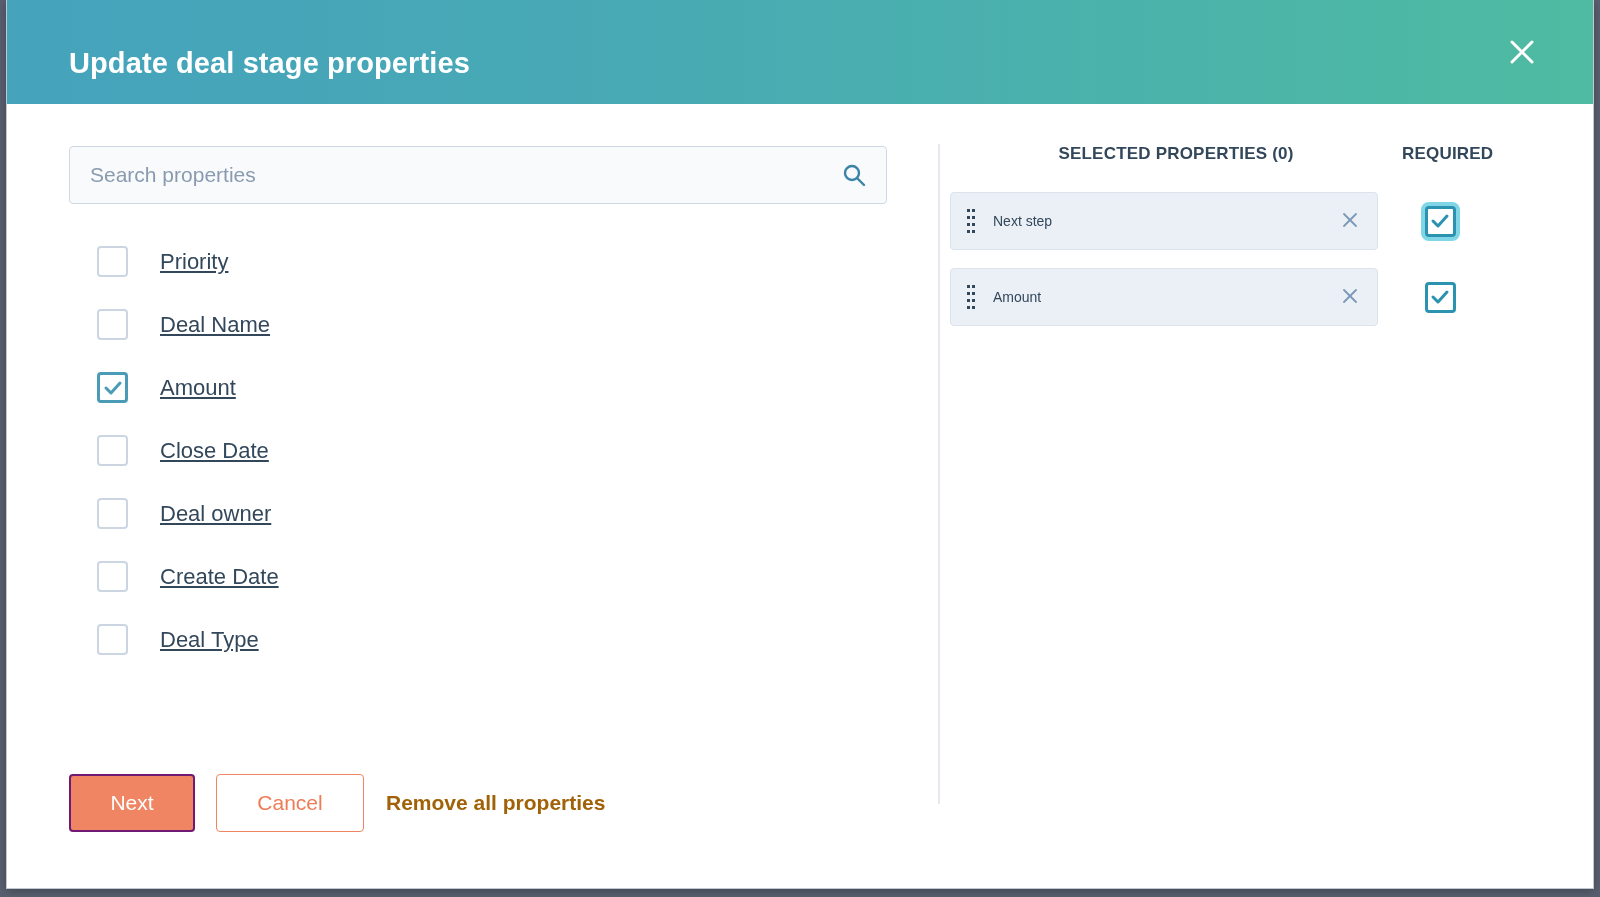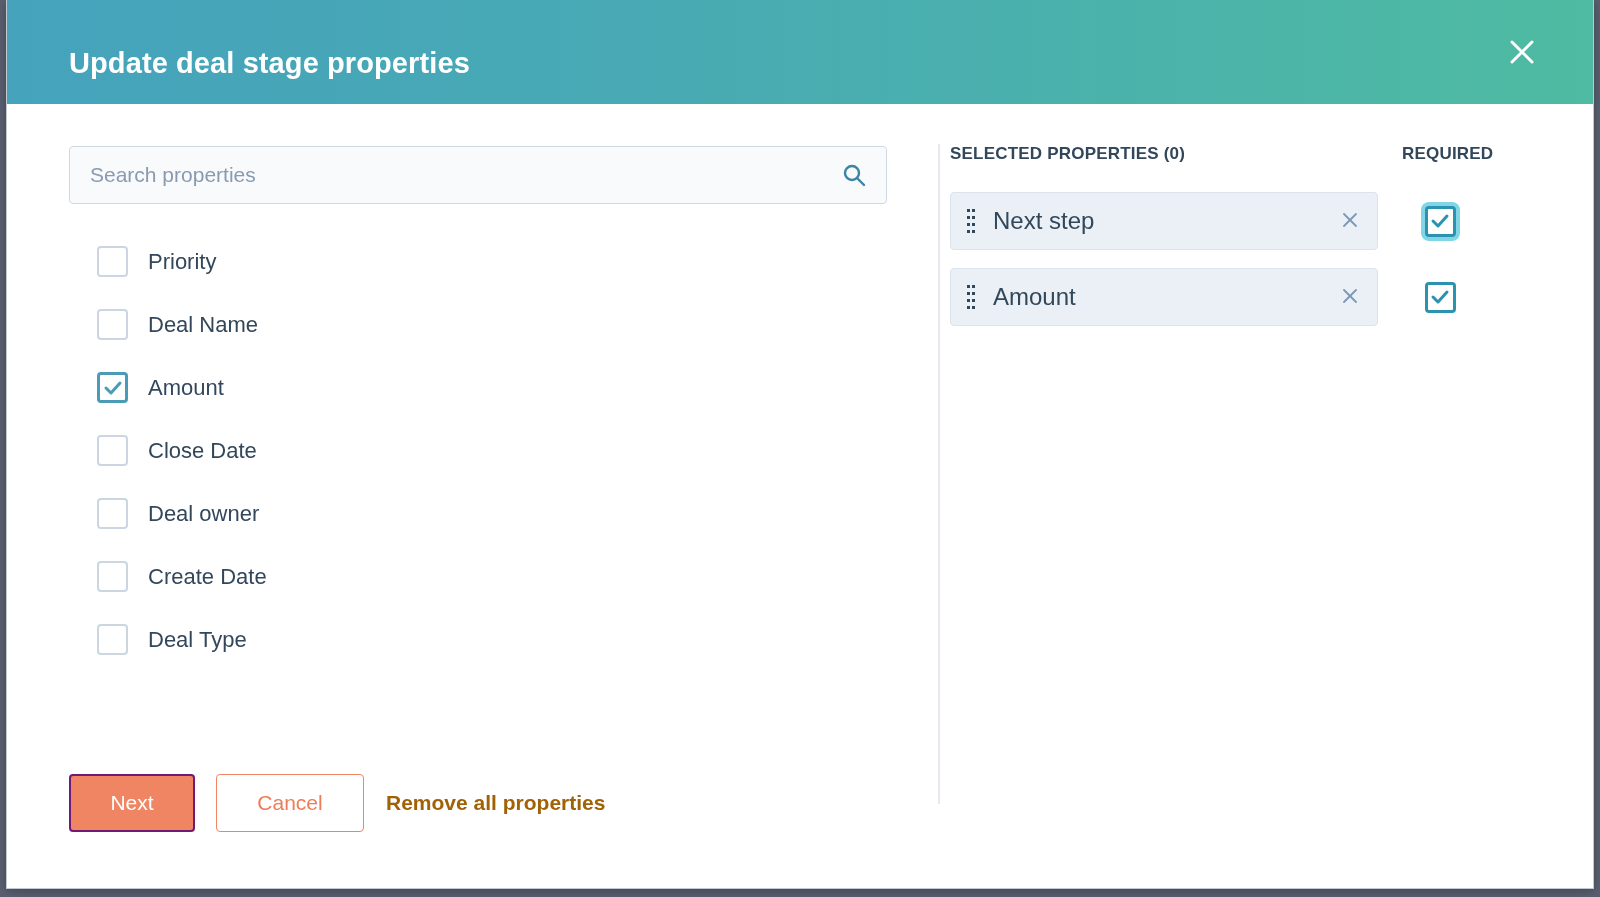--- a/index.html
+++ b/index.html
@@ -146,39 +146,40 @@
     justify-content: center;
   }
   .cbox.checked {
     border-color: #4a9bb5;
     border-width: 3px;
   }
   .cbox svg { display: none; }
   .cbox.checked svg { display: block; }
 
   .prop-label {
-    margin-left: 20px;
+    margin-left: 32px;
     font-size: 22px;
     color: #33475b;
     line-height: 1;
+    text-decoration: underline;
   }
 
   
   .right-head {
     display: flex;
     align-items: flex-start;
     padding-right: 60px;
   }
   .col-title {
     font-size: 17px;
     font-weight: bold;
     color: #33475b;
     letter-spacing: 0.2px;
   }
-  .col-title.selected-title { width: 452px; }
+  .col-title.selected-title { width: 452px; text-align: center; }
 
   
   .chip-list { margin-top: 28px; }
   .chip-row {
     display: flex;
     align-items: center;
     margin-bottom: 18px;
   }
   .chip {
     position: relative;
@@ -204,21 +205,21 @@
   }
   .drag-handle i {
     display: block;
     width: 3px;
     height: 3px;
     background: #33475b;
     border-radius: 0;
   }
   .chip-label {
     margin-left: 18px;
-    font-size: 24px;
+    font-size: 14px;
     color: #33475b;
     line-height: 1;
   }
   .chip-remove {
     position: absolute;
     right: 14px;
     top: 50%;
     transform: translateY(-50%);
     width: 26px;
     height: 26px;

